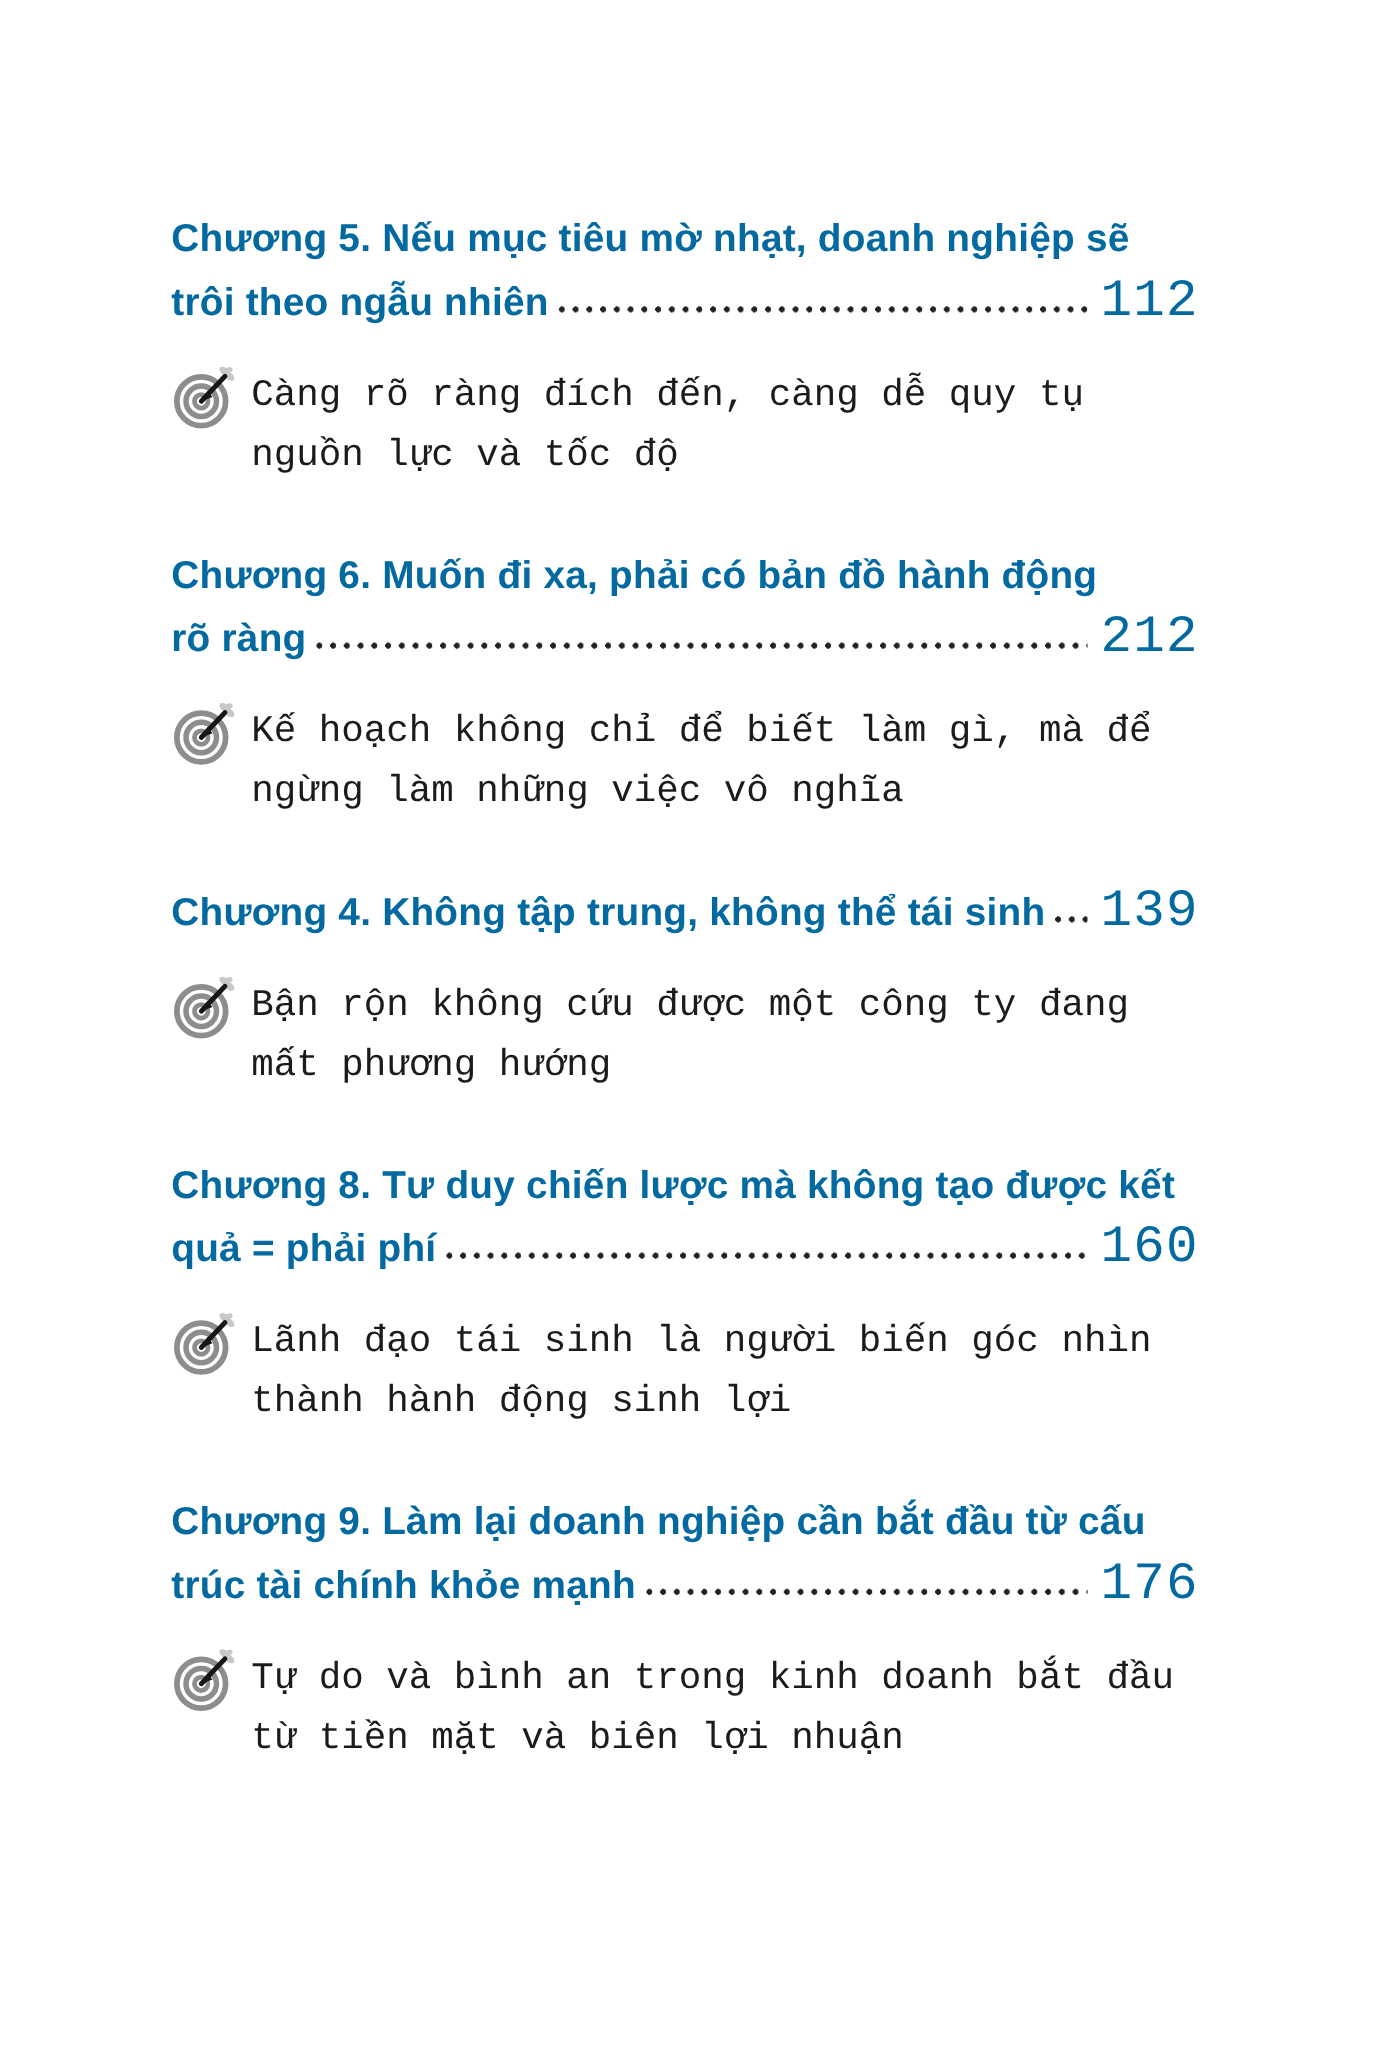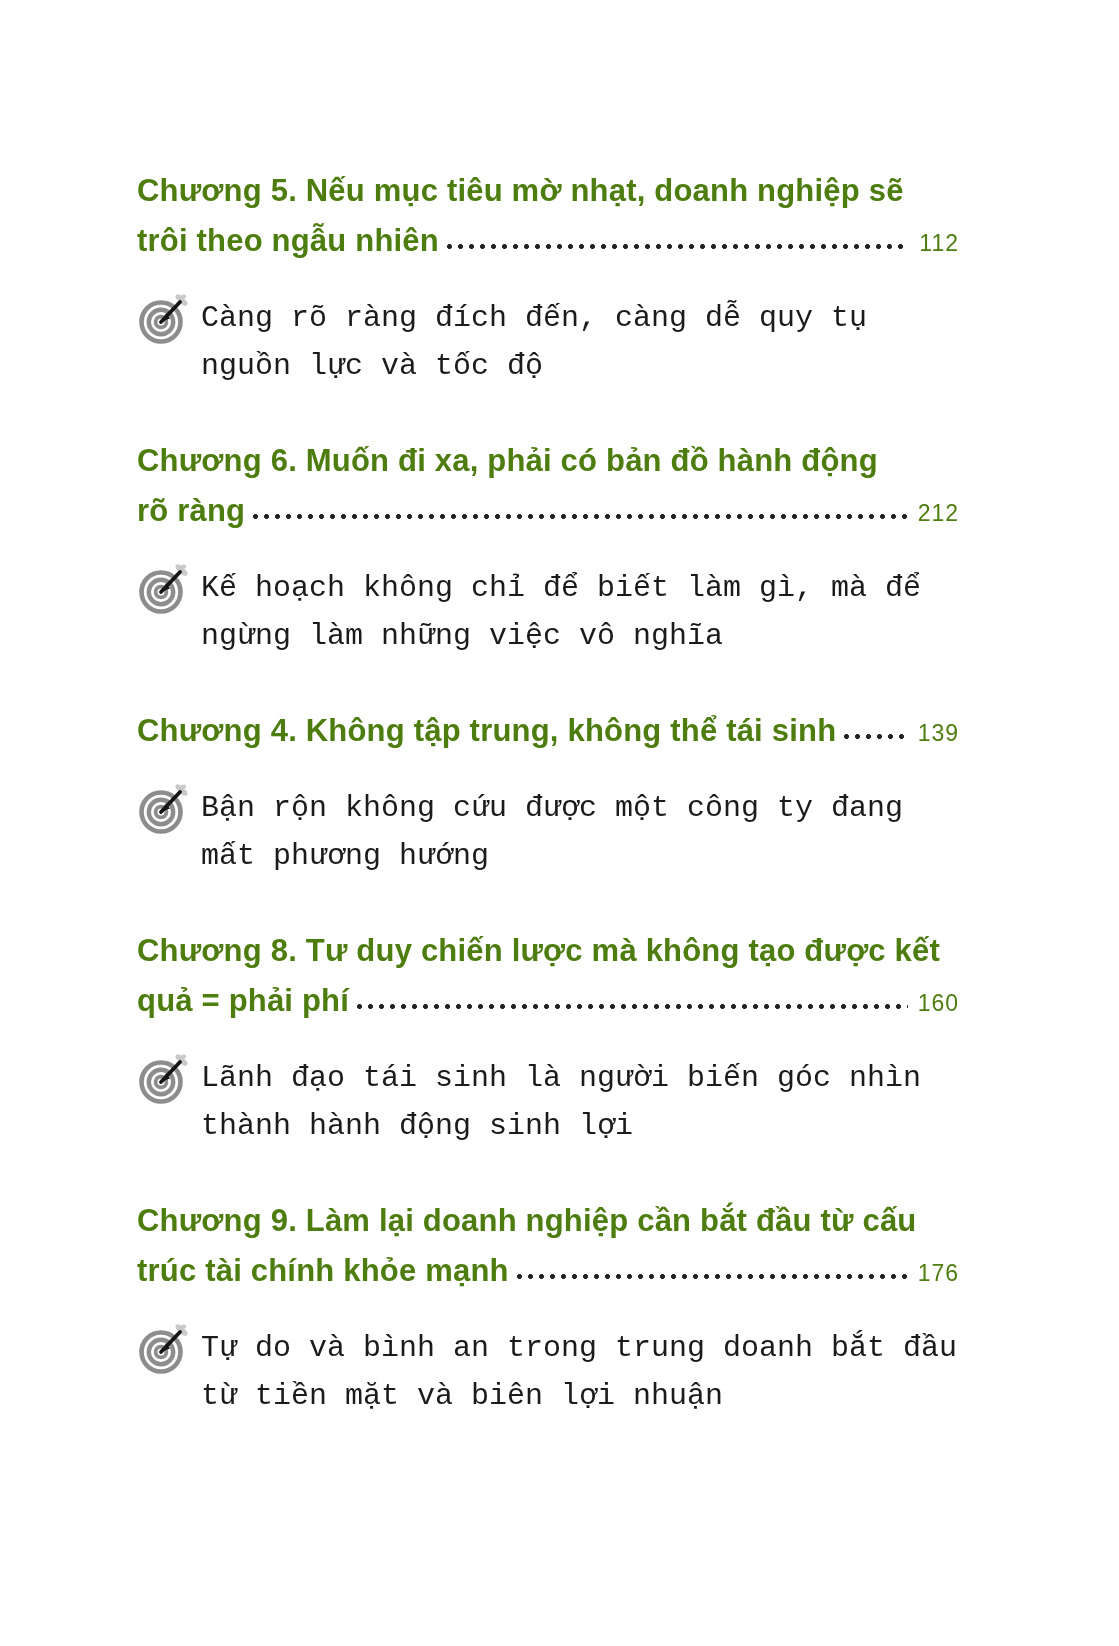--- a/index.html
+++ b/index.html
@@ -13,21 +13,21 @@
     padding: 166px 160px 0 137px;
     overflow: hidden;
     color: #1c1c1c;
   }
   .chapter {
     font-family: "Liberation Sans", "DejaVu Sans", sans-serif;
     font-weight: 700;
     font-size: 31px;
     line-height: 50px;
     letter-spacing: 0.2px;
-    color: #4d7c0f;
+    color: #0369a1;
     margin-top: 46px;
   }
   .entry:first-child .chapter { margin-top: 0; }
   .ch-line { white-space: nowrap; }
   .ch-row {
     display: flex;
     align-items: baseline;
     white-space: nowrap;
     justify-content: center;
   }
@@ -38,23 +38,23 @@
     height: 5px;
     margin: 0 10px 0 8px;
     background-image: radial-gradient(circle at 2.5px 2.5px, #222222 2.2px, rgba(0,0,0,0) 2.5px);
     background-size: 11px 5px;
     background-repeat: repeat-x;
     background-position: left bottom;
     transform: translateY(-2px);
   }
   .pagenum {
     flex: 0 0 auto;
-    font-family: Liberation Sans, sans-serif;
+    font-family: Liberation Mono, monospace;
     font-weight: 400;
-    font-size: 23px;
+    font-size: 42px;
     letter-spacing: 1px;
   }
   .bullet {
     display: flex;
     margin-top: 26px;
     font-family: Liberation Mono, monospace;
     font-size: 30px;
     line-height: 48px;
     color: #1b1b1b;
   }
@@ -160,17 +160,17 @@
       <div class="ch-row">
         <span class="ch-text">trúc tài chính khỏe mạnh</span>
         <span class="dots"></span>
         <span class="pagenum">176</span>
       </div>
     </div>
     <div class="bullet">
       <svg class="bullet-icon" viewBox="0 0 52 52">
         <use href="#target-dart"></use>
       </svg>
-      <div class="bullet-text">Tự do và bình an trong trung doanh bắt đầu từ tiền mặt và biên lợi nhuận</div>
+      <div class="bullet-text">Tự do và bình an trong kinh doanh bắt đầu từ tiền mặt và biên lợi nhuận</div>
     </div>
   </div>
 
 </div>
 
 </body></html>

